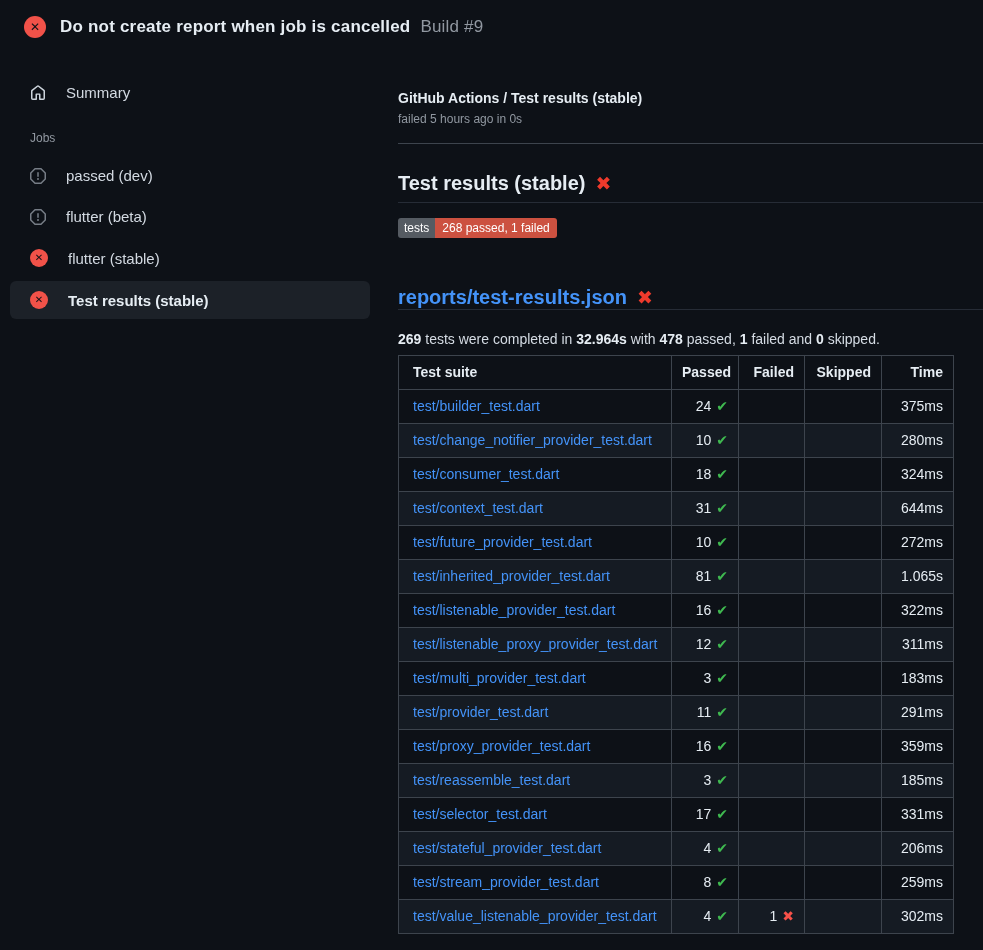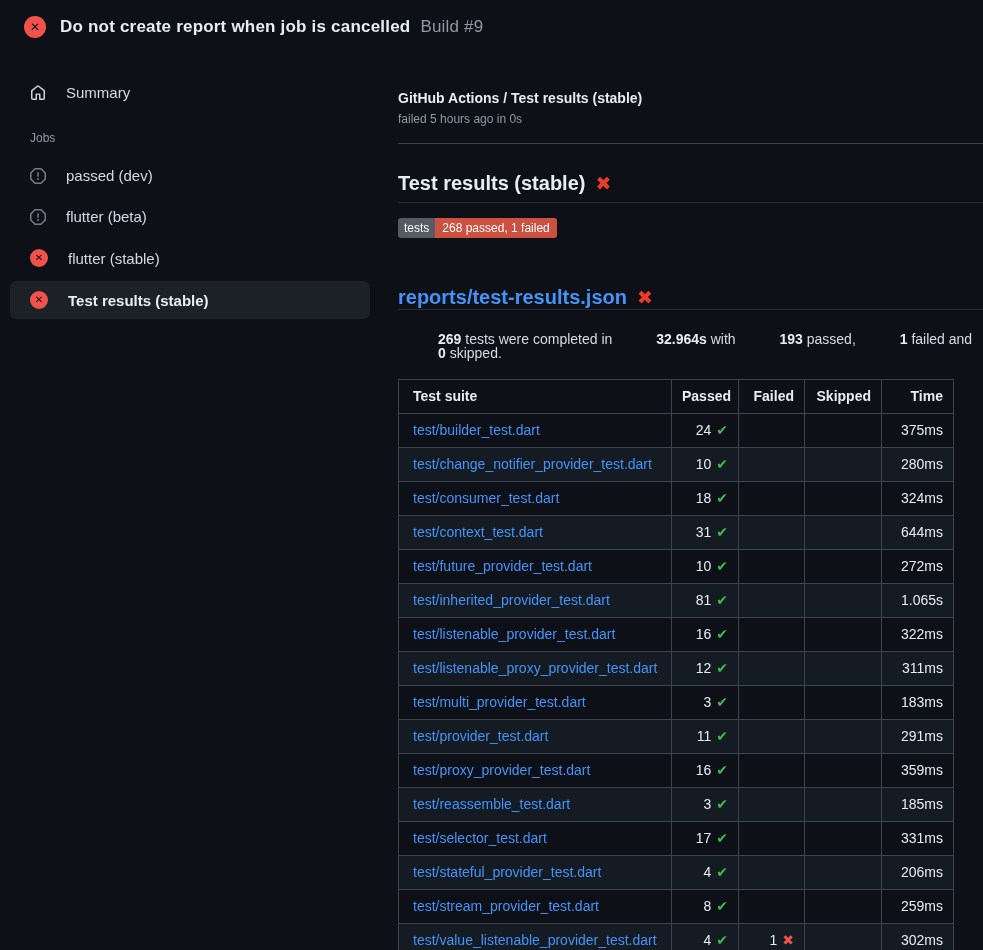--- a/index.html
+++ b/index.html
@@ -50,24 +50,24 @@
   h2{font-size:20px;font-weight:700;line-height:23px;margin:0;}
   .section-title{margin-top:28px;padding-bottom:7px;border-bottom:1px solid var(--subtle);}
   .report-title{margin-top:48px;border-bottom:1px solid var(--subtle);}
   .heading-cross{color:var(--cross);font-weight:900;margin-left:10px;font-size:19px;}
 
   .badge{display:inline-flex;margin-top:15px;font-size:12px;line-height:14px;color:#fff;}
   .badge .label{background:var(--badgelabel);padding:3px 6px;border-radius:3px 0 0 3px;}
   .badge .value{background:var(--badgevalue);padding:3px 7px;border-radius:0 3px 3px 0;}
 
   .summary-line{margin:22px 0 0 0;line-height:14px;color:#d5dce4;}
-  .summary-line b{color:var(--text);margin-left:40px;}
-
-  
-  table{border-collapse:collapse;margin-top:19px;width:555px;table-layout:fixed;}
+  .summary-line b{color:var(--text);}
+
+  
+  table{border-collapse:collapse;margin-top:9px;width:555px;table-layout:fixed;}
   th,td{border:1px solid var(--border);padding:7px 10px;line-height:19px;font-size:14px;
         overflow:hidden;white-space:nowrap;}
   th{font-weight:700;text-align:right;}
   th.suite{text-align:left;padding-left:14px;}
   td.suite{padding-left:14px;}
   td.num{text-align:right;}
   tbody tr:nth-child(even){background:var(--rowalt);}
   .check{color:var(--green);font-weight:700;margin-left:5px;}
   .cross{color:#f85149;font-weight:700;margin-left:5px;}
 </style>
@@ -123,21 +123,21 @@
 
     <h2 class="section-title"><span>Test results (stable)</span><span class="heading-cross">✖</span></h2>
 
     <div class="badge">
       <span class="label">tests</span>
       <span class="value">268 passed, 1 failed</span>
     </div>
 
     <h2 class="report-title"><a href="#">reports/test-results.json</a><span class="heading-cross">✖</span></h2>
 
-    <p class="summary-line"><b>269</b><span> tests were completed in </span><b>32.964s</b><span> with </span><b>193</b><span> passed, </span><b>1</b><span> failed and </span><b>0</b><span> skipped.</span></p>
+    <p class="summary-line"><b>269</b><span> tests were completed in </span><b>32.964s</b><span> with </span><b>478</b><span> passed, </span><b>1</b><span> failed and </span><b>0</b><span> skipped.</span></p>
 
     <table>
       <colgroup>
           <col style="width:273px">
           <col style="width:67px">
           <col style="width:66px">
           <col style="width:77px">
           <col style="width:72px">
         </colgroup>
       <thead>

